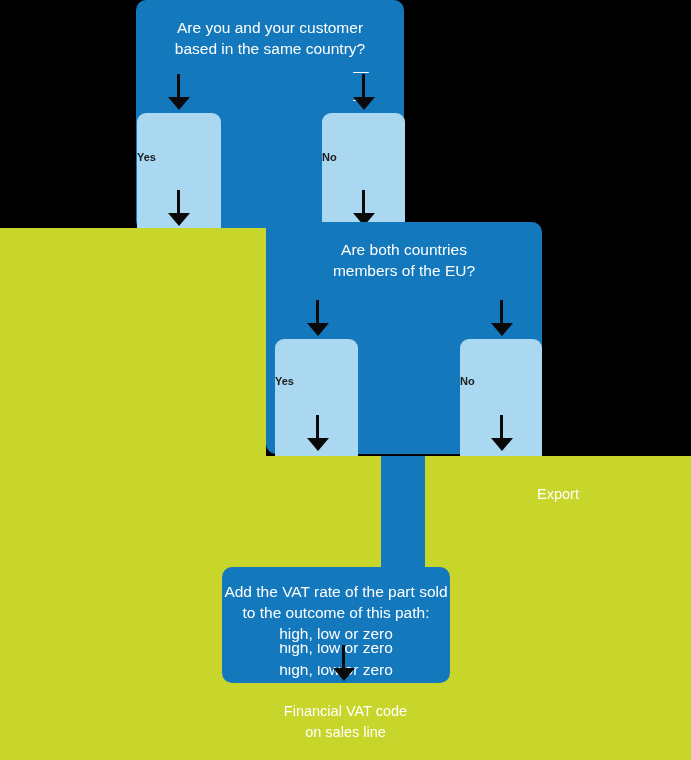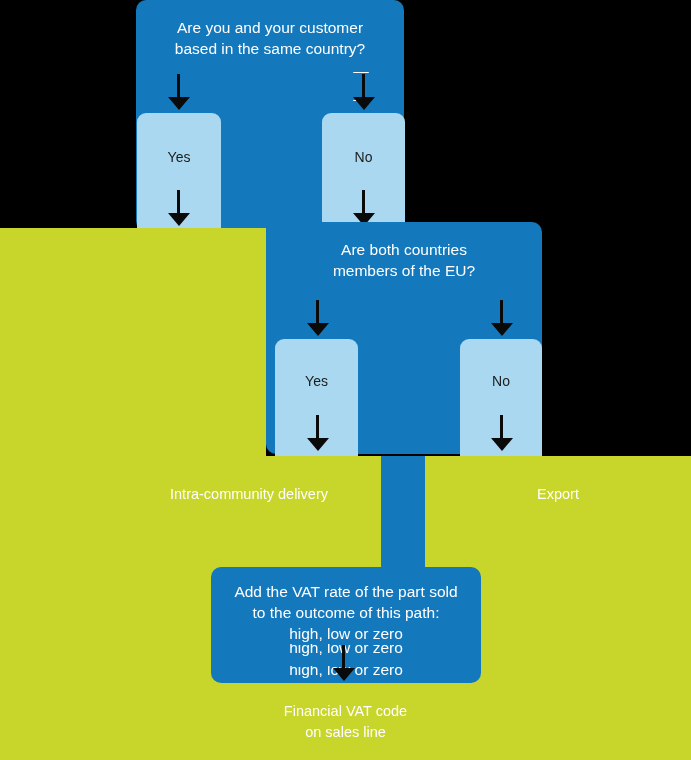--- a/index.html
+++ b/index.html
@@ -26,24 +26,25 @@
     left:0;right:0;
     text-align:center;
     color:#ffffff;
     font-size:15.5px;
     line-height:21px;
     white-space:pre-line;
   }
   .yn-text{
     position:absolute;
     left:0;right:0;
-    text-align:center;
+    text-align:left;
     color:#1c1c1c;
-    font-size:14px;
+    font-size:11px;
     line-height:20px;
+    font-weight:bold;
   }
   .green-text{
     position:absolute;
     left:0;right:0;
     text-align:center;
     color:#ffffff;
     font-size:14.5px;
     line-height:21px;
     white-space:pre-line;
   }
@@ -147,30 +148,29 @@
   <div class="box lightblue" style="left:460px;top:339px;width:82px;height:119px;border-radius:9px 9px 0 0;">
     <div class="yn-text" style="top:32px;">No</div>
   </div>
 
   <div class="arrow" style="left:491px;top:415px;height:36px;">
     <div class="shaft" style="height:24px;"></div>
     <div class="head" style="top:23px;"></div>
   </div>
 
   <div class="box green" style="left:0px;top:456px;width:381px;height:112px;"></div>
-  <div class="green-text" style="left:105px;top:484px;width:288px;">Intra-community delivery</div>
 
   <div class="box green" style="left:425px;top:456px;width:266px;height:112px;"></div>
   <div class="green-text" style="left:425px;top:484px;width:266px;">Export</div>
 
   <div class="box blue" style="left:381px;top:456px;width:44px;height:112px;"></div>
 
   <div class="box green" style="left:0px;top:568px;width:691px;height:192px;"></div>
 
-  <div class="box blue" style="left:211px;top:567px;width:270px;height:116px;border-radius:10px;">
+  <div class="box blue" style="left:222px;top:567px;width:228px;height:116px;border-radius:10px;">
     <div class="q-text" style="top:14px;">Add the VAT rate of the part sold
 to the outcome of this path:
 high, low or zero</div>
 
     <div class="ghost" style="left:0;right:0;top:77px;height:15px;">
       <span style="top:-7px;">high, low or zero</span>
     </div>
     <div class="ghost" style="left:0;right:0;top:99px;height:15px;">
       <span style="top:-7px;">high, low or zero</span>
     </div>

